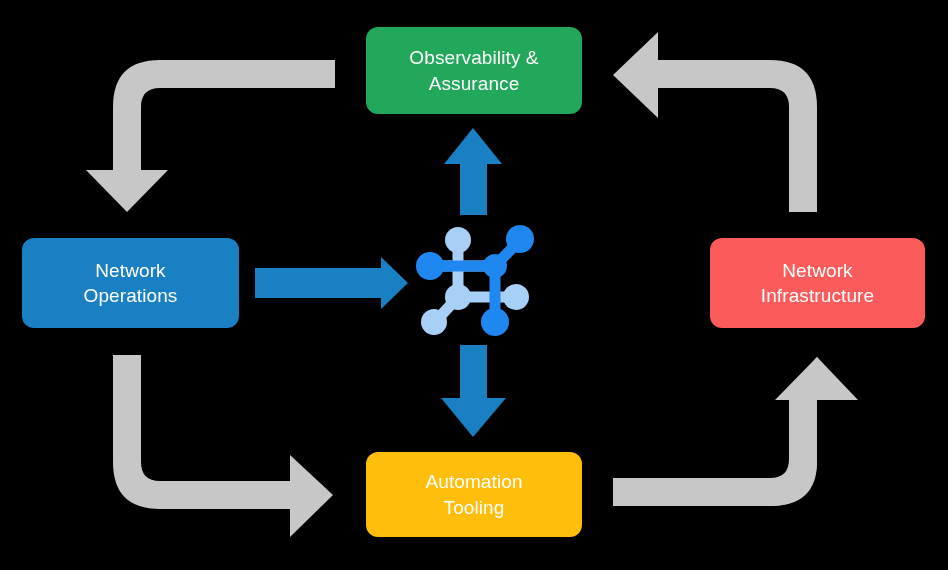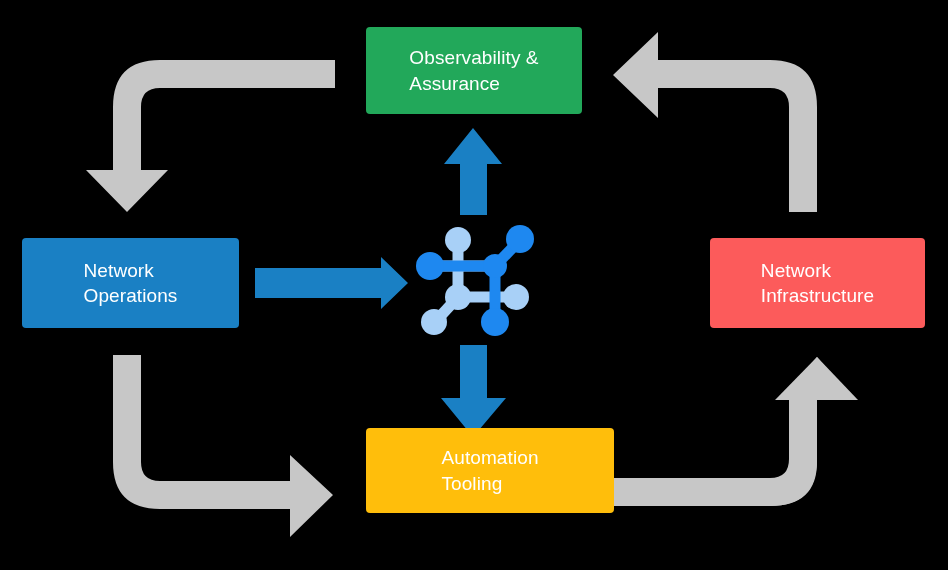--- a/index.html
+++ b/index.html
@@ -23,42 +23,43 @@
     left: 0;
     top: 0;
     width: 948px;
     height: 570px;
   }
   .node-box {
     position: absolute;
     display: flex;
     align-items: center;
     justify-content: center;
-    border-radius: 4px;
+    text-align: center;
+    border-radius: 12px;
     color: #ffffff;
     font-size: 19px;
     font-weight: 400;
     line-height: 1.32;
     letter-spacing: 0.1px;
     box-sizing: border-box;
     padding: 4px 10px;
     white-space: pre-line;
     user-select: none;
   }
   #box-observability {
     left: 366px; top: 27px; width: 216px; height: 87px;
   }
   #box-operations {
     left: 22px; top: 238px; width: 217px; height: 90px;
   }
   #box-infrastructure {
     left: 710px; top: 238px; width: 215px; height: 90px;
   }
   #box-automation {
-    left: 366px; top: 428px; width: 248px; height: 85px;
+    left: 366px; top: 452px; width: 216px; height: 85px;
   }
   .box-label {
     display: block;
     white-space: pre-line;
   }
 </style>
 </head>
 <body>
 
 <div id="canvas">

